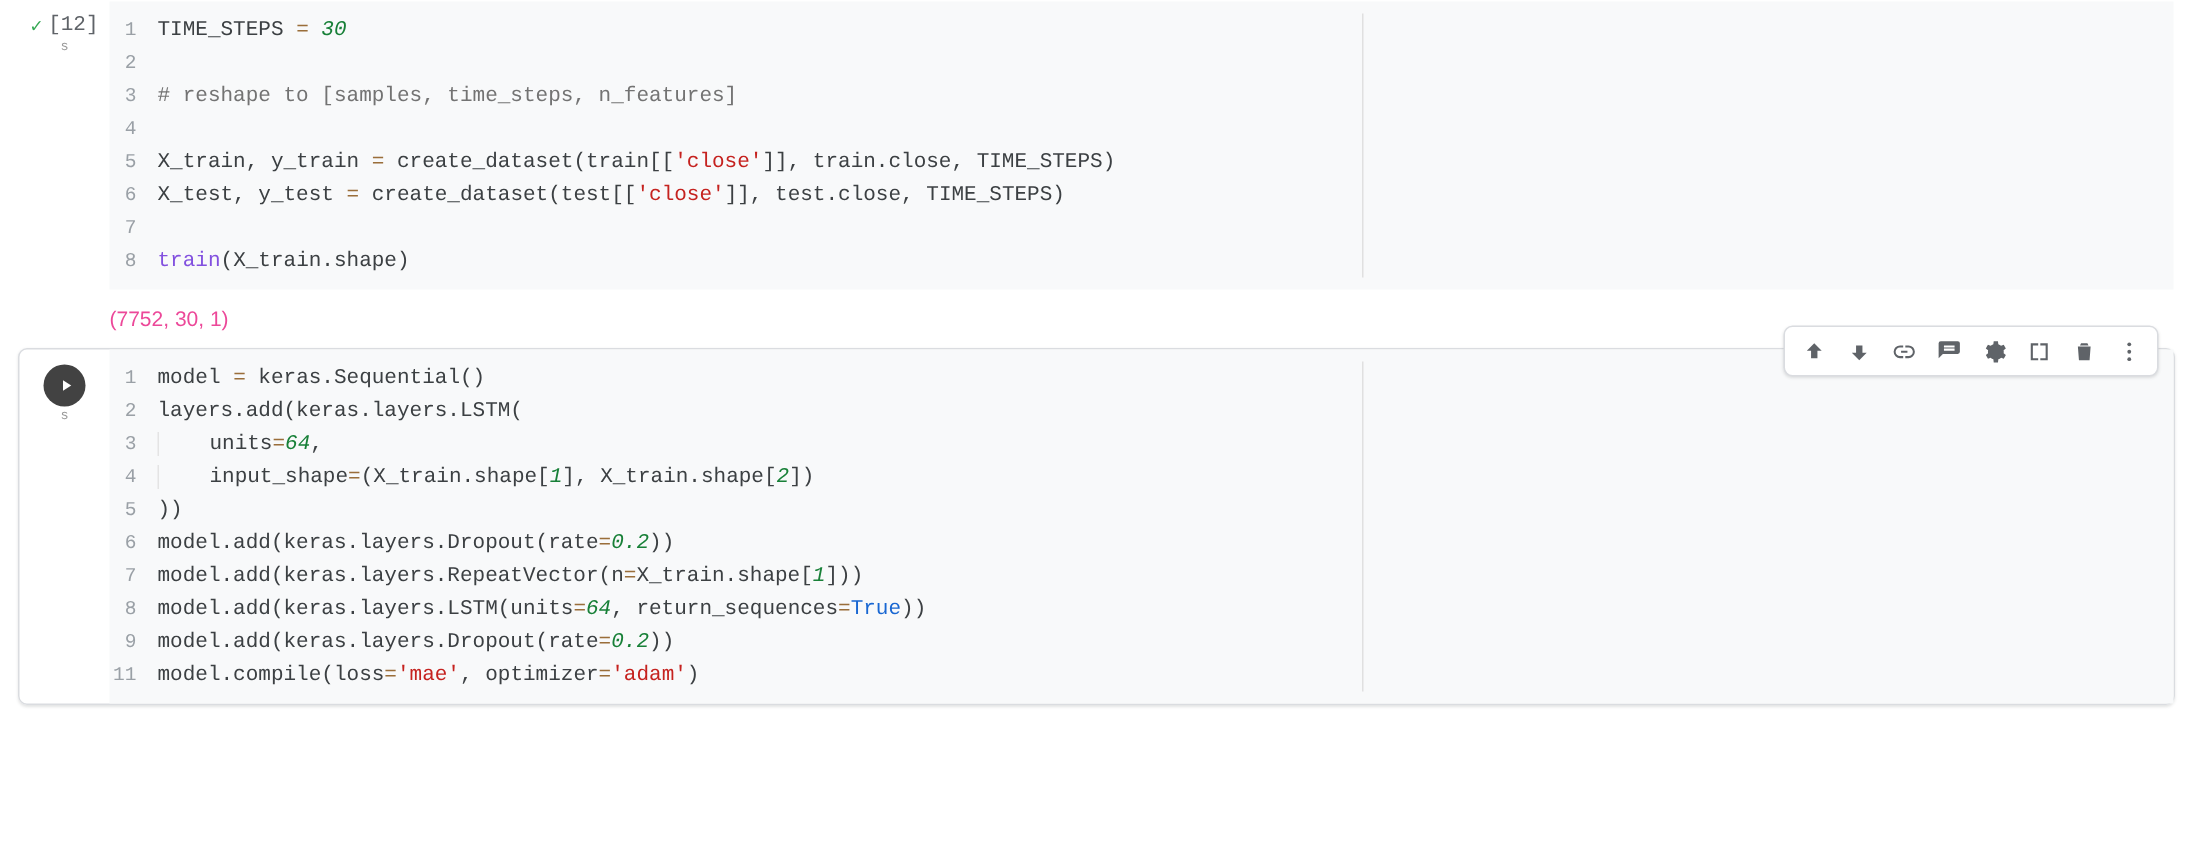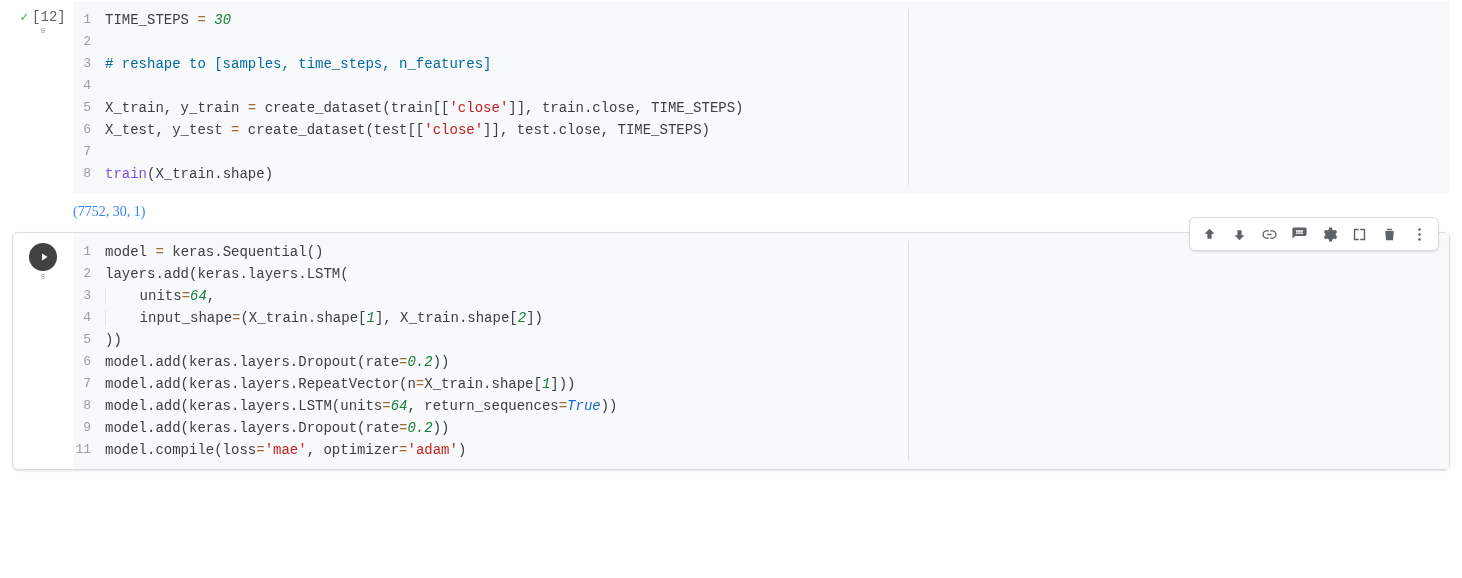--- a/index.html
+++ b/index.html
@@ -78,30 +78,30 @@
   .vsep {
     position: absolute;
     top: 8px;
     bottom: 8px;
     left: 835px;
     width: 1px;
     background: #e0e0e0;
   }
   .output-area {
     padding: 8px 0 8px 60px;
-    color: #3b82f6;
-    font-family: Liberation Serif, serif;
+    color: #ec4899;
+    font-family: Liberation Sans, sans-serif;
     line-height: 22px;
   }
   .tok-op { color: #9a6e3a; }
   .tok-num { color: #188038; font-style: italic; }
-  .tok-comment { color: #0369a1; }
+  .tok-comment { color: #737373; }
   .tok-str { color: #c5221f; }
   .tok-builtin { color: #8250df; }
-  .tok-const { color: #1967d2; font-style: italic; }
+  .tok-const { color: #1967d2; }
 
   .cell-wrapper {
     border: 1px solid transparent;
     border-radius: 6px;
   }
   .cell-wrapper.active {
     border: 1px solid #dadce0;
     box-shadow: 0 1px 2px rgba(60,64,67,.15);
     position: relative;
   }

